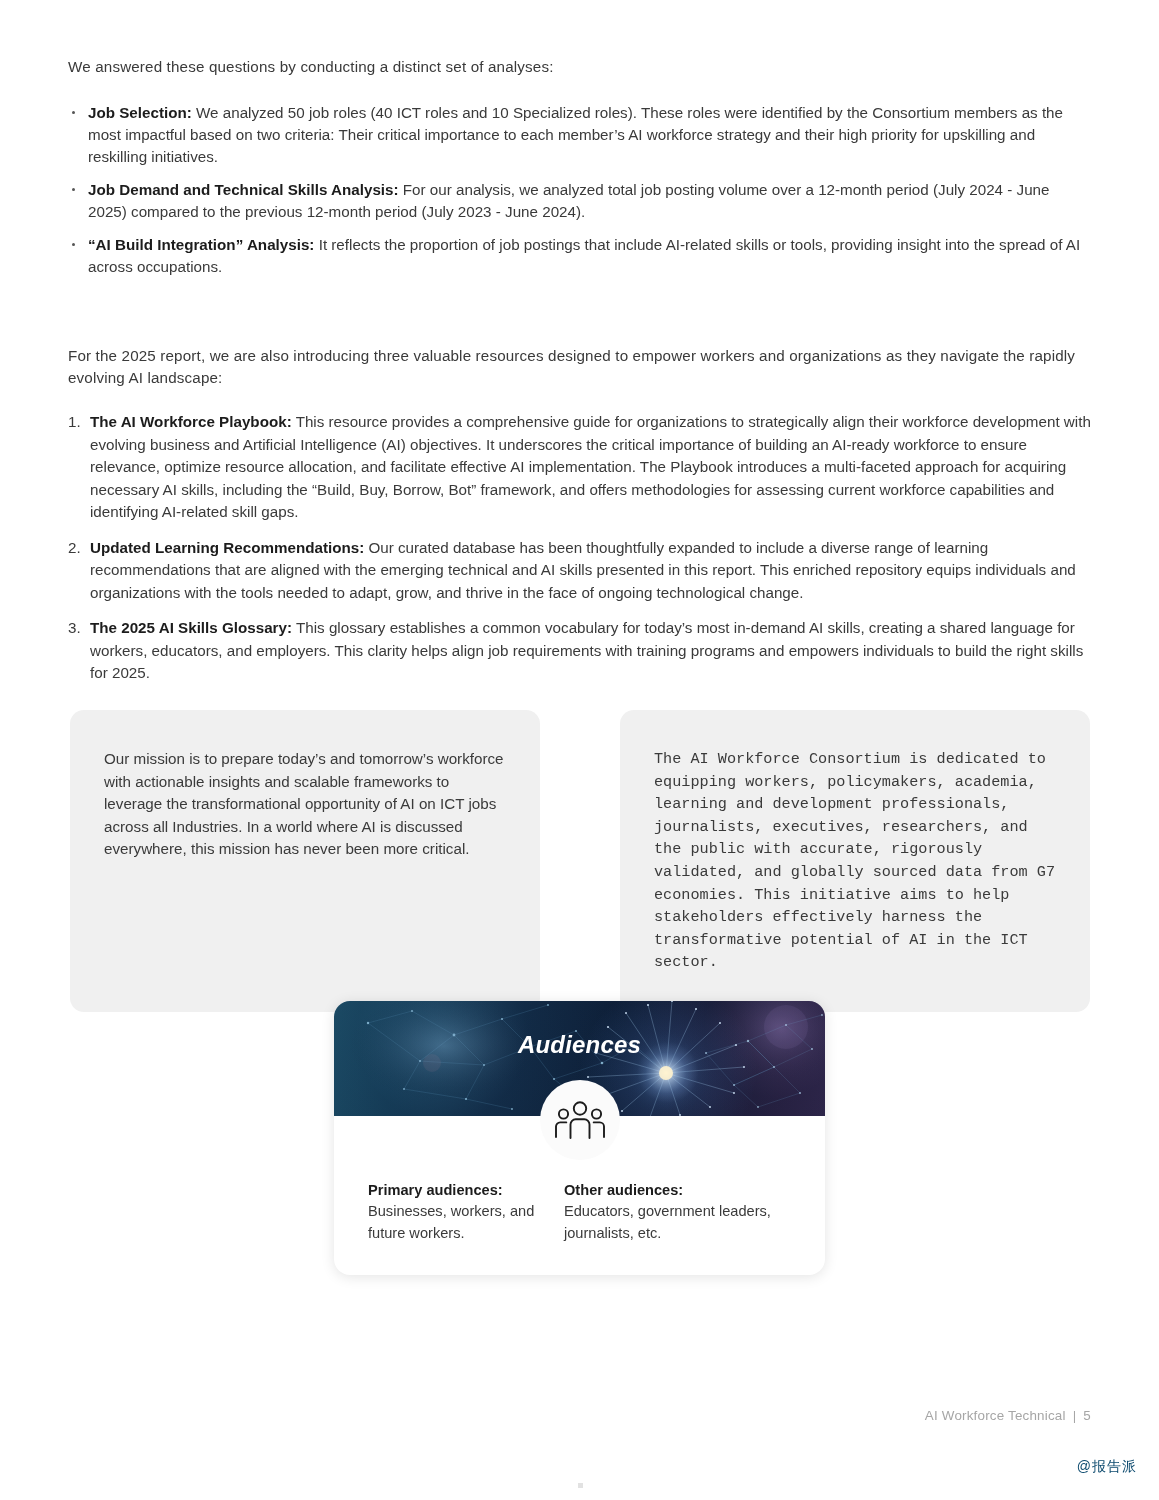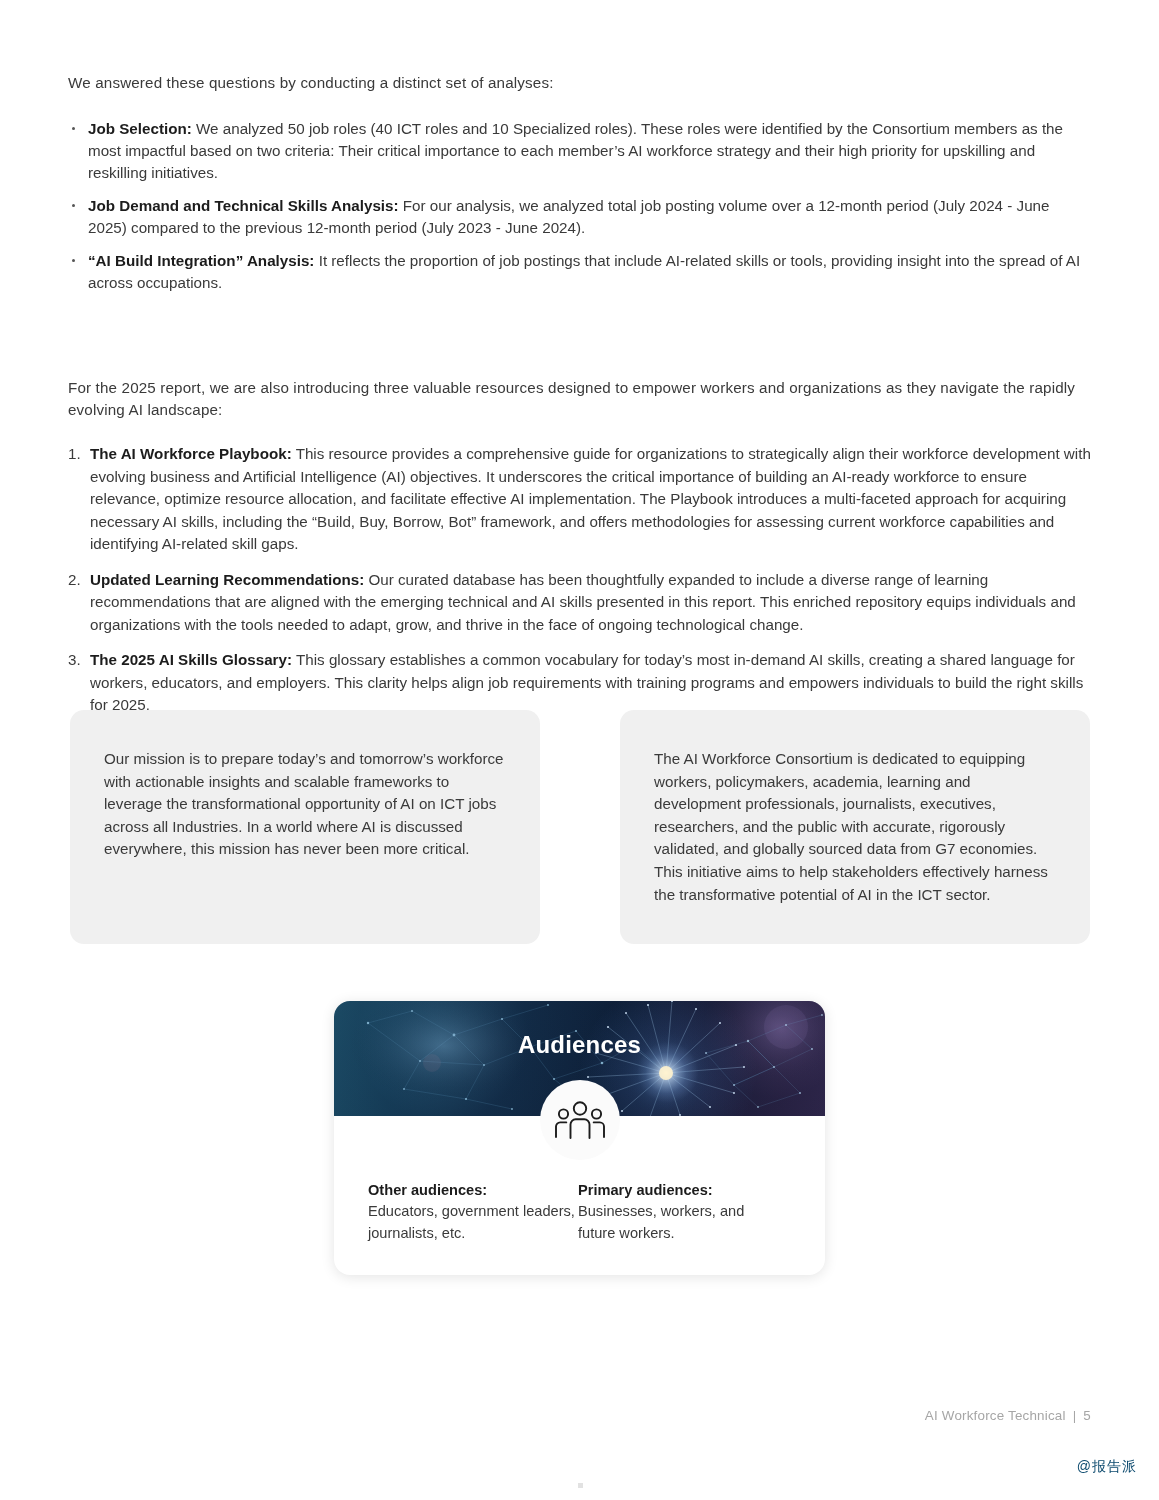--- a/index.html
+++ b/index.html
@@ -26,21 +26,20 @@
     top: 56px;
     width: 1023px;
   }
 
   
   .intro-para {
     font-size: 15.2px;
     line-height: 22px;
     color: #3a3a3a;
     letter-spacing: 0.01em;
-    margin-top: 16px;
   }
 
   .gap-sm { height: 18px; }
   .gap-md { height: 56px; }
 
   
   ul.bullets {
     list-style: none;
     margin-top: 6px;
   }
@@ -98,21 +97,21 @@
     display: flex;
     justify-content: space-between;
   }
   .callout {
     width: 470px;
     background: #f0f0f0;
     border-radius: 14px;
     padding: 38px 34px 38px 34px;
   }
   .callout-a { min-height: 233px; }
-  .callout-b { min-height: 233px; }
+  .callout-b { min-height: 233px; font-family: Liberation Mono, monospace; }
   .callout p {
     font-size: 15.2px;
     line-height: 22.6px;
     color: #3a3a3a;
   }
 
   
   .aud-card {
     position: absolute;
     left: 334px;
@@ -147,20 +146,21 @@
     position: absolute;
     left: 0;
     right: 0;
     top: 30px;
     text-align: center;
     font-size: 24px;
     font-weight: bold;
     color: #ffffff;
     letter-spacing: 0.2px;
     z-index: 3;
+    font-style: italic;
   }
 
   .aud-icon-circle {
     position: absolute;
     left: 50%;
     top: 79px;
     transform: translateX(-50%);
     width: 80px;
     height: 80px;
     border-radius: 50%;
@@ -403,28 +403,28 @@
 
         <circle cx="11.5" cy="15" r="4.6"></circle>
         <path d="M4 38 V27.6 a4.2 4.2 0 0 1 4.2 -4.2 h6.1"></path>
 
         <circle cx="44.5" cy="15" r="4.6"></circle>
         <path d="M52 38 V27.6 a4.2 4.2 0 0 0 -4.2 -4.2 h-6.1"></path>
       </svg>
     </div>
 
     <div class="aud-body">
+      <div class="aud-col">
+        <h4>Primary audiences:</h4>
+        <p>Businesses, workers, and future workers.</p>
+      </div>
       <div class="aud-col second">
         <h4>Other audiences:</h4>
         <p>Educators, government leaders, journalists, etc.</p>
       </div>
-      <div class="aud-col">
-        <h4>Primary audiences:</h4>
-        <p>Businesses, workers, and future workers.</p>
-      </div>
     </div>
 
   </div>
 
   <div class="footer">
     <span>AI Workforce Technical</span><span class="sep">|</span><span>5</span>
   </div>
 
   <div class="watermark">@报告派</div>
 

